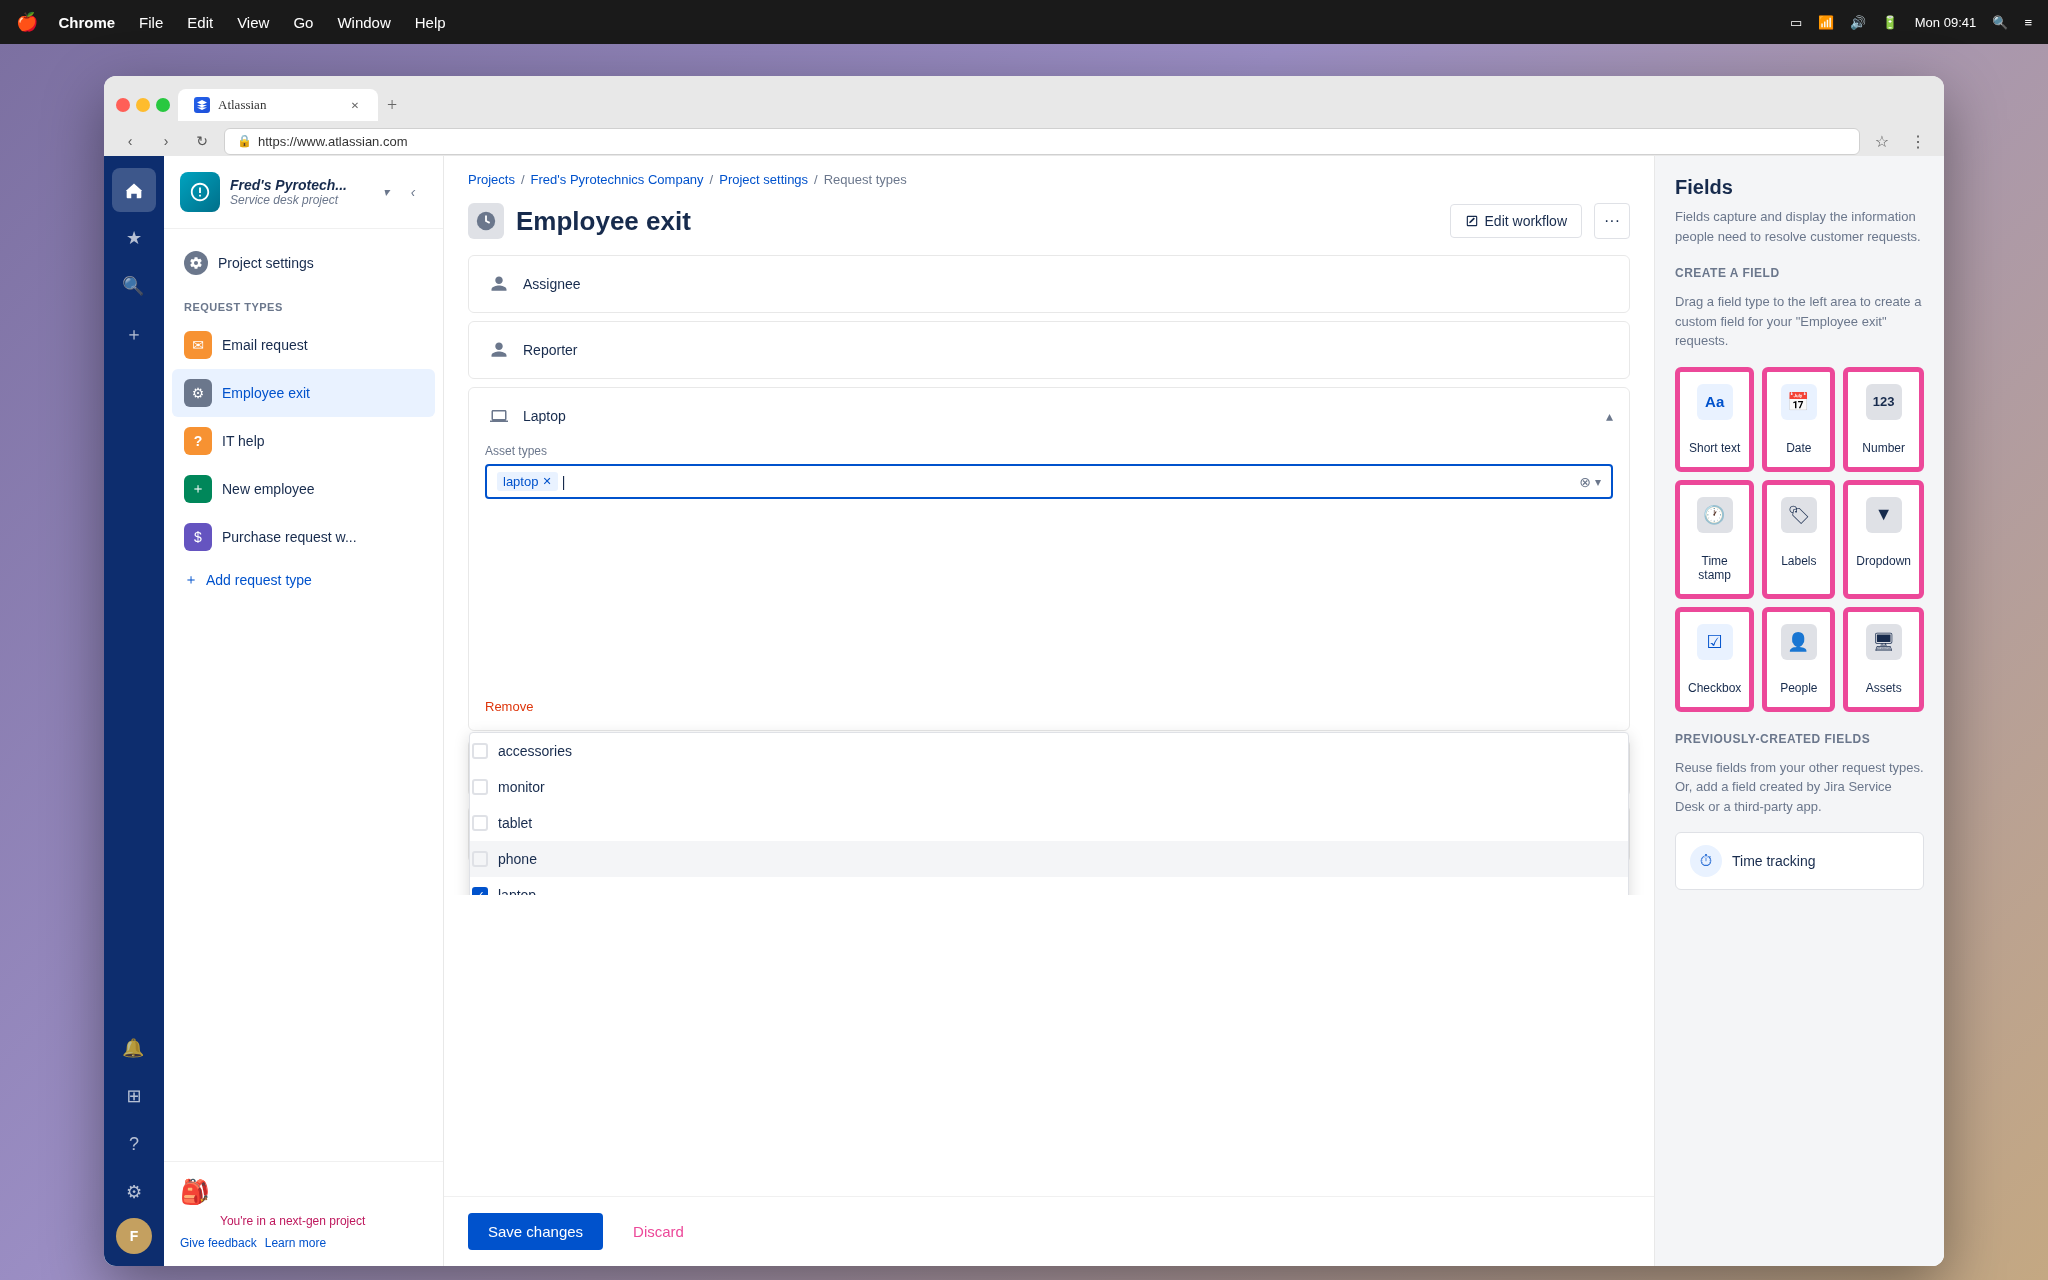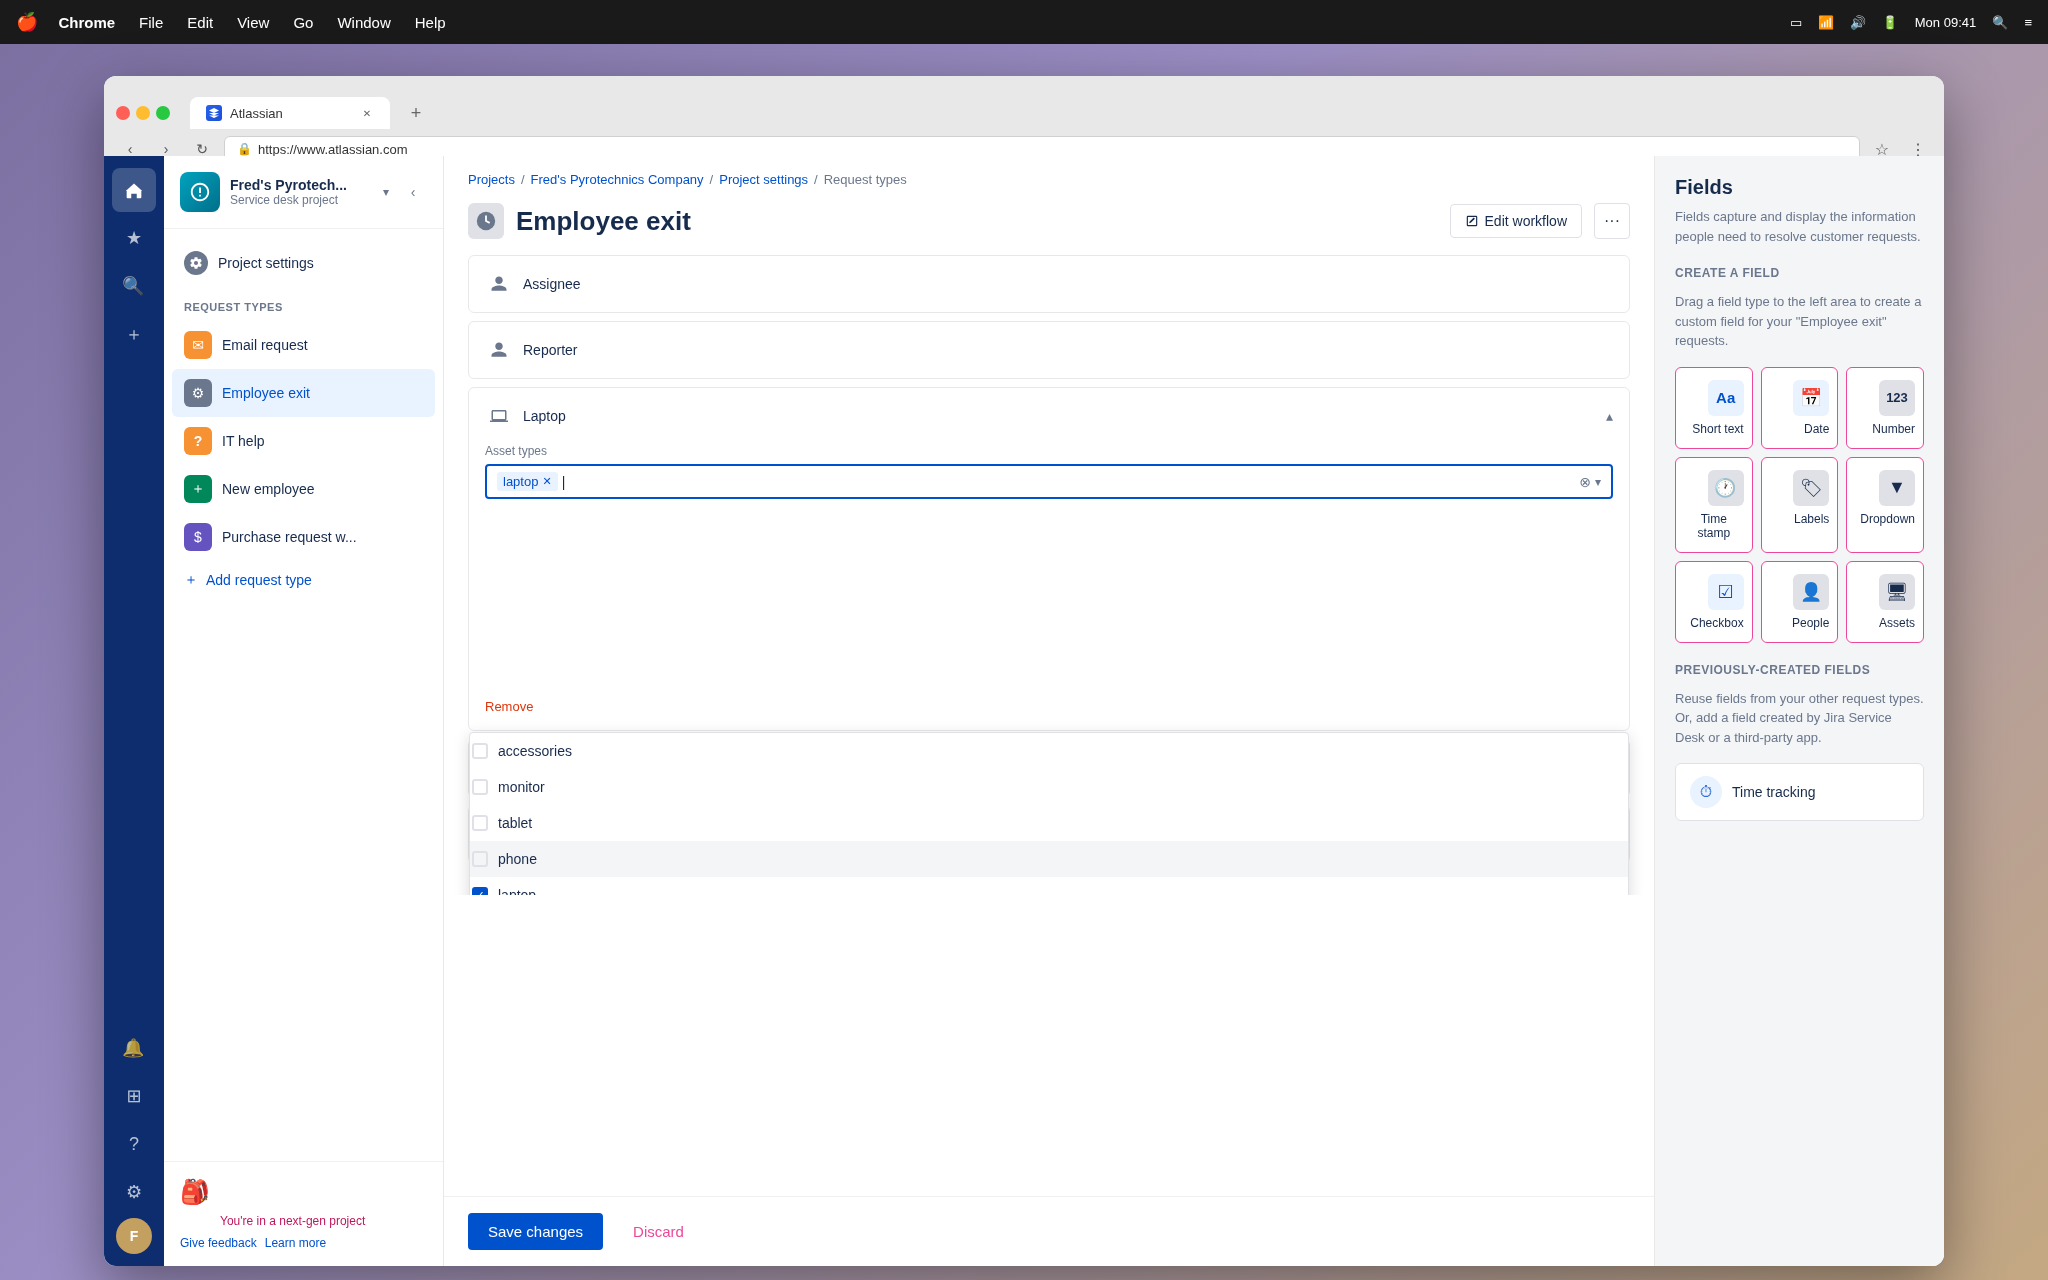--- a/index.html
+++ b/index.html
@@ -9,21 +9,21 @@
     .mac-bar { background: #1a1a1a; height: 44px; display: flex; align-items: center; padding: 0 16px; color: #fff; font-size: 15px; }
     .mac-bar-apple { margin-right: 20px; font-size: 18px; }
     .mac-bar-items { display: flex; gap: 24px; }
     .mac-bar-right { margin-left: auto; display: flex; align-items: center; gap: 16px; font-size: 13px; }
 
     
     .browser { background: #f0f0f0; border-radius: 12px; margin: 32px auto; width: 1840px; height: 1190px; box-shadow: 0 20px 60px rgba(0,0,0,0.4); overflow: hidden; display: flex; flex-direction: column; }
 
     
     .browser-chrome { background: #e8e8e8; height: 80px; display: flex; flex-direction: column; }
-    .browser-tabs { display: flex; align-items: center; padding: 21px 12px 0; gap: 12px; }
+    .browser-tabs { display: flex; align-items: center; padding: 13px 12px 0; gap: 0; font-family: Liberation Serif, serif; }
     .browser-tab { background: #fff; border-radius: 8px 8px 0 0; padding: 8px 16px; display: flex; align-items: center; gap: 8px; font-size: 13px; color: #333; min-width: 200px; }
     .browser-tab .tab-favicon { width: 16px; height: 16px; background: linear-gradient(135deg, #2563eb, #1d4ed8); border-radius: 3px; display: flex; align-items: center; justify-content: center; color: white; font-size: 10px; }
     .tab-close-btn { width: 14px; height: 14px; border-radius: 50%; background: transparent; display: flex; align-items: center; justify-content: center; font-size: 10px; color: #666; margin-left: auto; }
     .tab-add { width: 28px; height: 28px; border-radius: 50%; display: flex; align-items: center; justify-content: center; font-size: 18px; color: #666; cursor: pointer; }
     .browser-toolbar { display: flex; align-items: center; padding: 6px 12px; gap: 8px; background: #e8e8e8; }
     .traffic-lights { display: flex; gap: 6px; margin-right: 8px; }
     .traffic-light { width: 14px; height: 14px; border-radius: 50%; }
     .tl-red { background: #ff5f57; }
     .tl-yellow { background: #febc2e; }
     .tl-green { background: #28c840; }
@@ -37,21 +37,21 @@
 
     
     .nav-rail { width: 60px; background: #0d2d6e; display: flex; flex-direction: column; align-items: center; padding: 12px 0; gap: 4px; }
     .nav-rail-icon { width: 44px; height: 44px; border-radius: 8px; display: flex; align-items: center; justify-content: center; color: rgba(255,255,255,0.7); font-size: 18px; cursor: pointer; transition: background 0.15s; }
     .nav-rail-icon:hover, .nav-rail-icon.active { background: rgba(255,255,255,0.2); color: #fff; }
     .nav-rail-spacer { flex: 1; }
     .nav-rail-avatar { width: 36px; height: 36px; border-radius: 50%; background: #c4a060; display: flex; align-items: center; justify-content: center; color: #fff; font-size: 14px; font-weight: bold; cursor: pointer; }
 
     
     .sidebar { width: 280px; background: #fff; border-right: 1px solid #e8e8e8; display: flex; flex-direction: column; }
-    .sidebar-header { padding: 16px; display: flex; align-items: center; gap: 10px; border-bottom: 1px solid #f0f0f0; }
+    .sidebar-header { padding: 16px; display: flex; align-items: center; gap: 10px; border-bottom: 1px solid #f0f0f0; font-style: italic; }
     .sidebar-project-icon { width: 40px; height: 40px; border-radius: 8px; background: linear-gradient(135deg, #00a3bf, #006f8a); display: flex; align-items: center; justify-content: center; color: white; font-size: 18px; }
     .sidebar-project-info { flex: 1; }
     .sidebar-project-name { font-size: 14px; font-weight: 600; color: #172b4d; white-space: nowrap; overflow: hidden; text-overflow: ellipsis; max-width: 160px; }
     .sidebar-project-type { font-size: 12px; color: #6b778c; }
     .sidebar-chevron { color: #6b778c; font-size: 12px; cursor: pointer; }
     .sidebar-collapse-btn { width: 28px; height: 28px; display: flex; align-items: center; justify-content: center; color: #6b778c; cursor: pointer; font-size: 14px; }
     .sidebar-nav { padding: 12px 8px; }
     .sidebar-nav-item { display: flex; align-items: center; gap: 10px; padding: 10px 12px; border-radius: 6px; cursor: pointer; color: #172b4d; font-size: 14px; }
     .sidebar-nav-item .nav-icon { width: 24px; height: 24px; border-radius: 50%; background: #6b778c; display: flex; align-items: center; justify-content: center; color: white; font-size: 12px; }
     .sidebar-section-label { font-size: 11px; font-weight: 700; color: #6b778c; text-transform: uppercase; letter-spacing: 0.5px; padding: 16px 12px 8px; }
@@ -124,21 +124,21 @@
     .save-btn { background: #0052cc; color: #fff; border: none; border-radius: 4px; padding: 10px 20px; font-size: 15px; font-weight: 500; cursor: pointer; }
     .discard-btn { background: transparent; color: #ec4899; border: none; padding: 10px 20px; font-size: 15px; cursor: pointer; border-radius: 4px; }
 
     
     .right-panel { width: 290px; background: #f4f5f7; border-left: 1px solid #e8e8e8; padding: 20px; overflow-y: auto; }
     .right-panel-title { font-size: 20px; font-weight: 700; color: #172b4d; margin-bottom: 8px; }
     .right-panel-desc { font-size: 13px; color: #6b778c; margin-bottom: 20px; line-height: 1.5; }
     .section-title { font-size: 12px; font-weight: 700; color: #6b778c; text-transform: uppercase; letter-spacing: 0.5px; margin-bottom: 12px; }
     .create-field-desc { font-size: 13px; color: #6b778c; margin-bottom: 16px; line-height: 1.5; }
     .field-types-grid { display: grid; grid-template-columns: 1fr 1fr 1fr; gap: 8px; margin-bottom: 20px; }
-    .field-type-card { background: #fff; border: 1px solid #ec4899; border-radius: 6px; padding: 12px 8px; display: flex; flex-direction: column; align-items: flex-end; gap: 6px; cursor: pointer; transition: border-color 0.15s; }
+    .field-type-card { background: #fff; border: 5px solid #ec4899; border-radius: 6px; padding: 12px 8px; display: flex; flex-direction: column; align-items: center; gap: 21px; cursor: pointer; transition: border-color 0.15s; }
     .field-type-icon { width: 36px; height: 36px; border-radius: 6px; display: flex; align-items: center; justify-content: center; font-size: 18px; }
     .field-type-icon-blue { background: #e9f2ff; color: #0052cc; }
     .field-type-icon-dark { background: #dfe1e6; color: #172b4d; }
     .field-type-label { font-size: 12px; color: #172b4d; font-weight: 500; text-align: center; }
     .previously-created { margin-top: 8px; }
     .previously-created-desc { font-size: 13px; color: #6b778c; margin-bottom: 16px; line-height: 1.5; }
     .time-tracking-card { background: #fff; border: 1px solid #dfe1e6; border-radius: 6px; padding: 12px 14px; display: flex; align-items: center; gap: 10px; cursor: pointer; }
     .tt-icon { width: 32px; height: 32px; border-radius: 50%; background: #e9f2ff; display: flex; align-items: center; justify-content: center; color: #0052cc; font-size: 16px; }
     .tt-label { font-size: 14px; color: #172b4d; font-weight: 500; }
 

